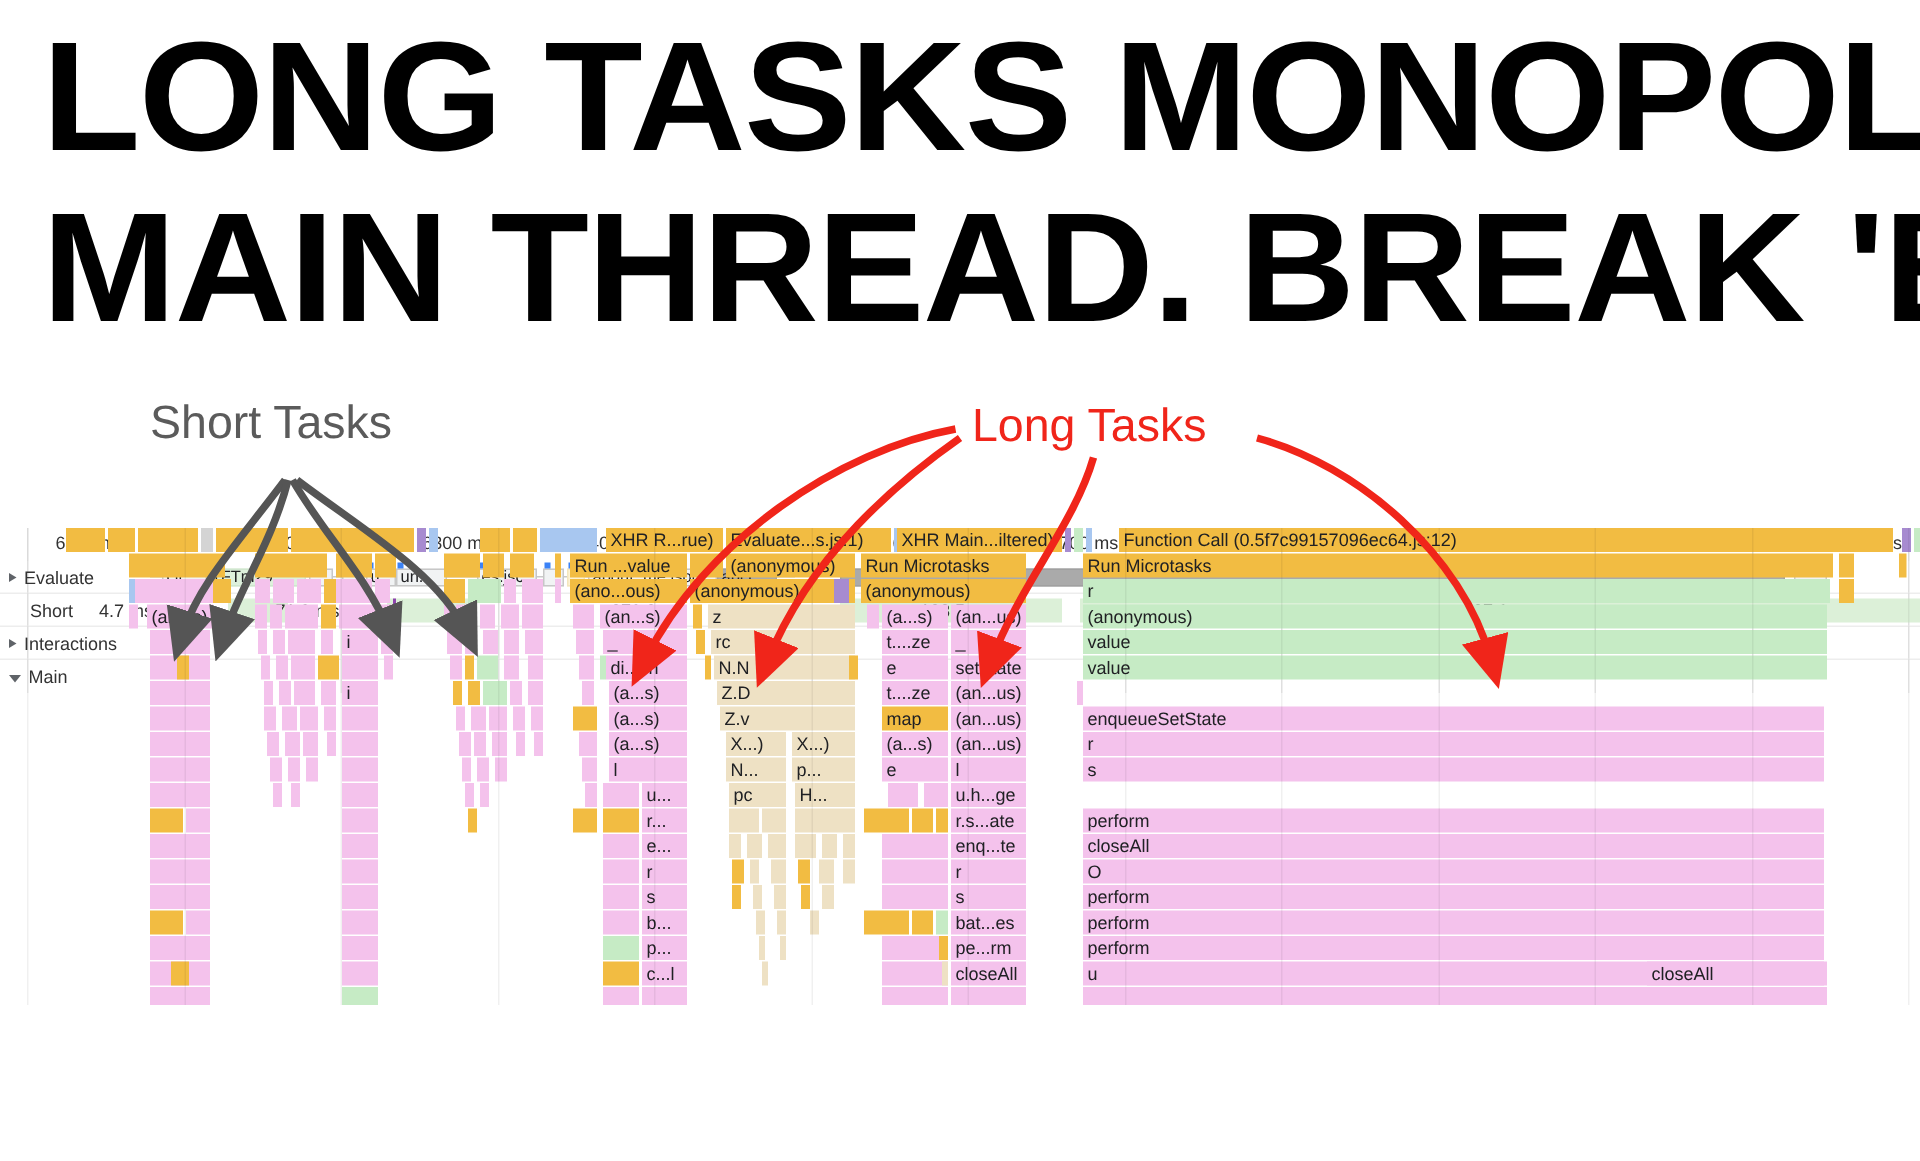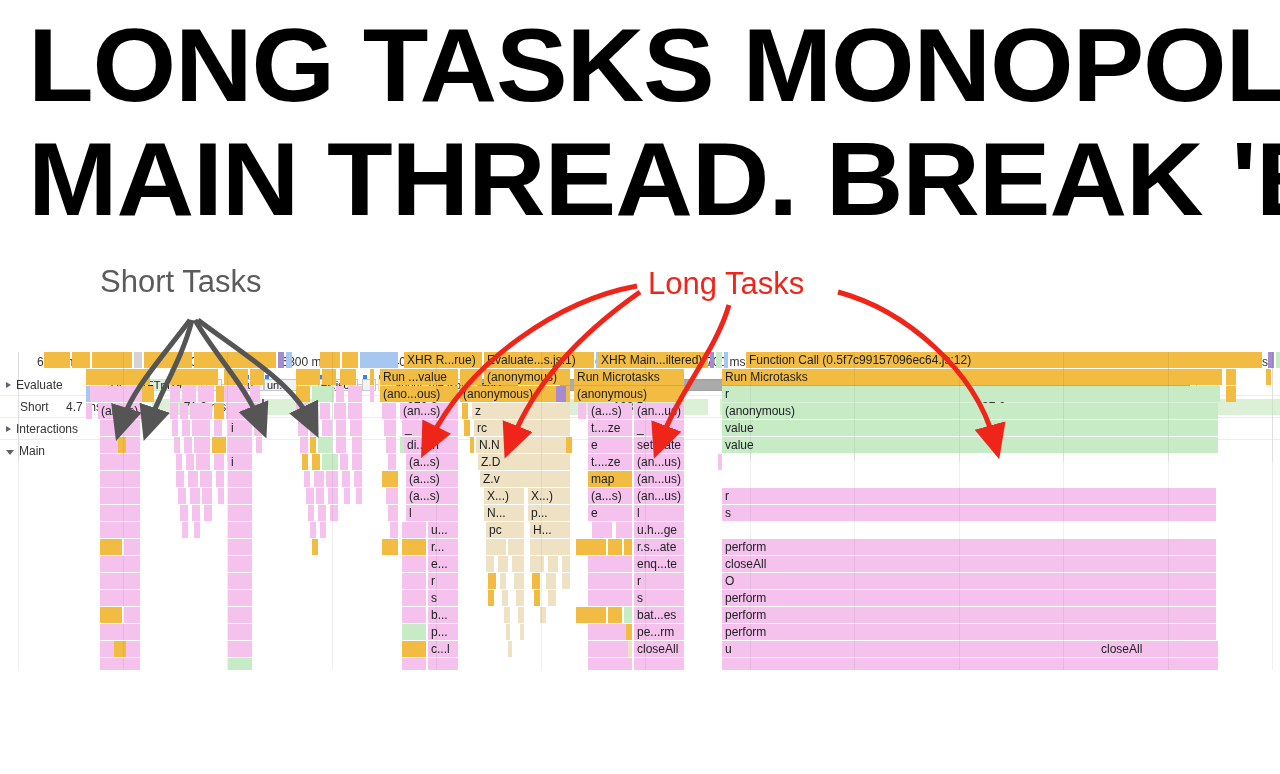--- a/index.html
+++ b/index.html
@@ -506,20 +506,21 @@
         <div class="cell c-pink nolabel" style="left: 304px; width: 6px;"></div>
         <div class="cell c-pink nolabel" style="left: 314px; width: 10px;"></div>
         <div class="cell c-pink nolabel" style="left: 326px; width: 12px;"></div>
         <div class="cell c-pink nolabel" style="left: 342px; width: 8px;"></div>
         <div class="cell c-pink nolabel" style="left: 354px; width: 8px;"></div>
         <div class="cell c-orange nolabel" style="left: 382px; width: 16px;"></div>
         <div class="cell c-pink" style="left: 406px; width: 52px;">(a...s)</div>
         <div class="cell c-tan" style="left: 480px; width: 90px;">Z.v</div>
         <div class="cell c-orange" style="left: 588px; width: 44px;">map</div>
         <div class="cell c-pink" style="left: 634px; width: 50px;">(an...us)</div>
+        <div class="cell c-pink" style="left: 722px; width: 494px;">enqueueSetState</div>
       </div>
       <div class="fl-row" style="top: 136px;">
         <div class="cell c-pink nolabel" style="left: 100px; width: 40px;"></div>
         <div class="cell c-pink nolabel" style="left: 178px; width: 8px;"></div>
         <div class="cell c-pink nolabel" style="left: 190px; width: 10px;"></div>
         <div class="cell c-pink nolabel" style="left: 202px; width: 10px;"></div>
         <div class="cell c-pink nolabel" style="left: 218px; width: 6px;"></div>
         <div class="cell c-pink nolabel" style="left: 228px; width: 24px;"></div>
         <div class="cell c-pink nolabel" style="left: 306px; width: 8px;"></div>
         <div class="cell c-pink nolabel" style="left: 316px; width: 8px;"></div>

